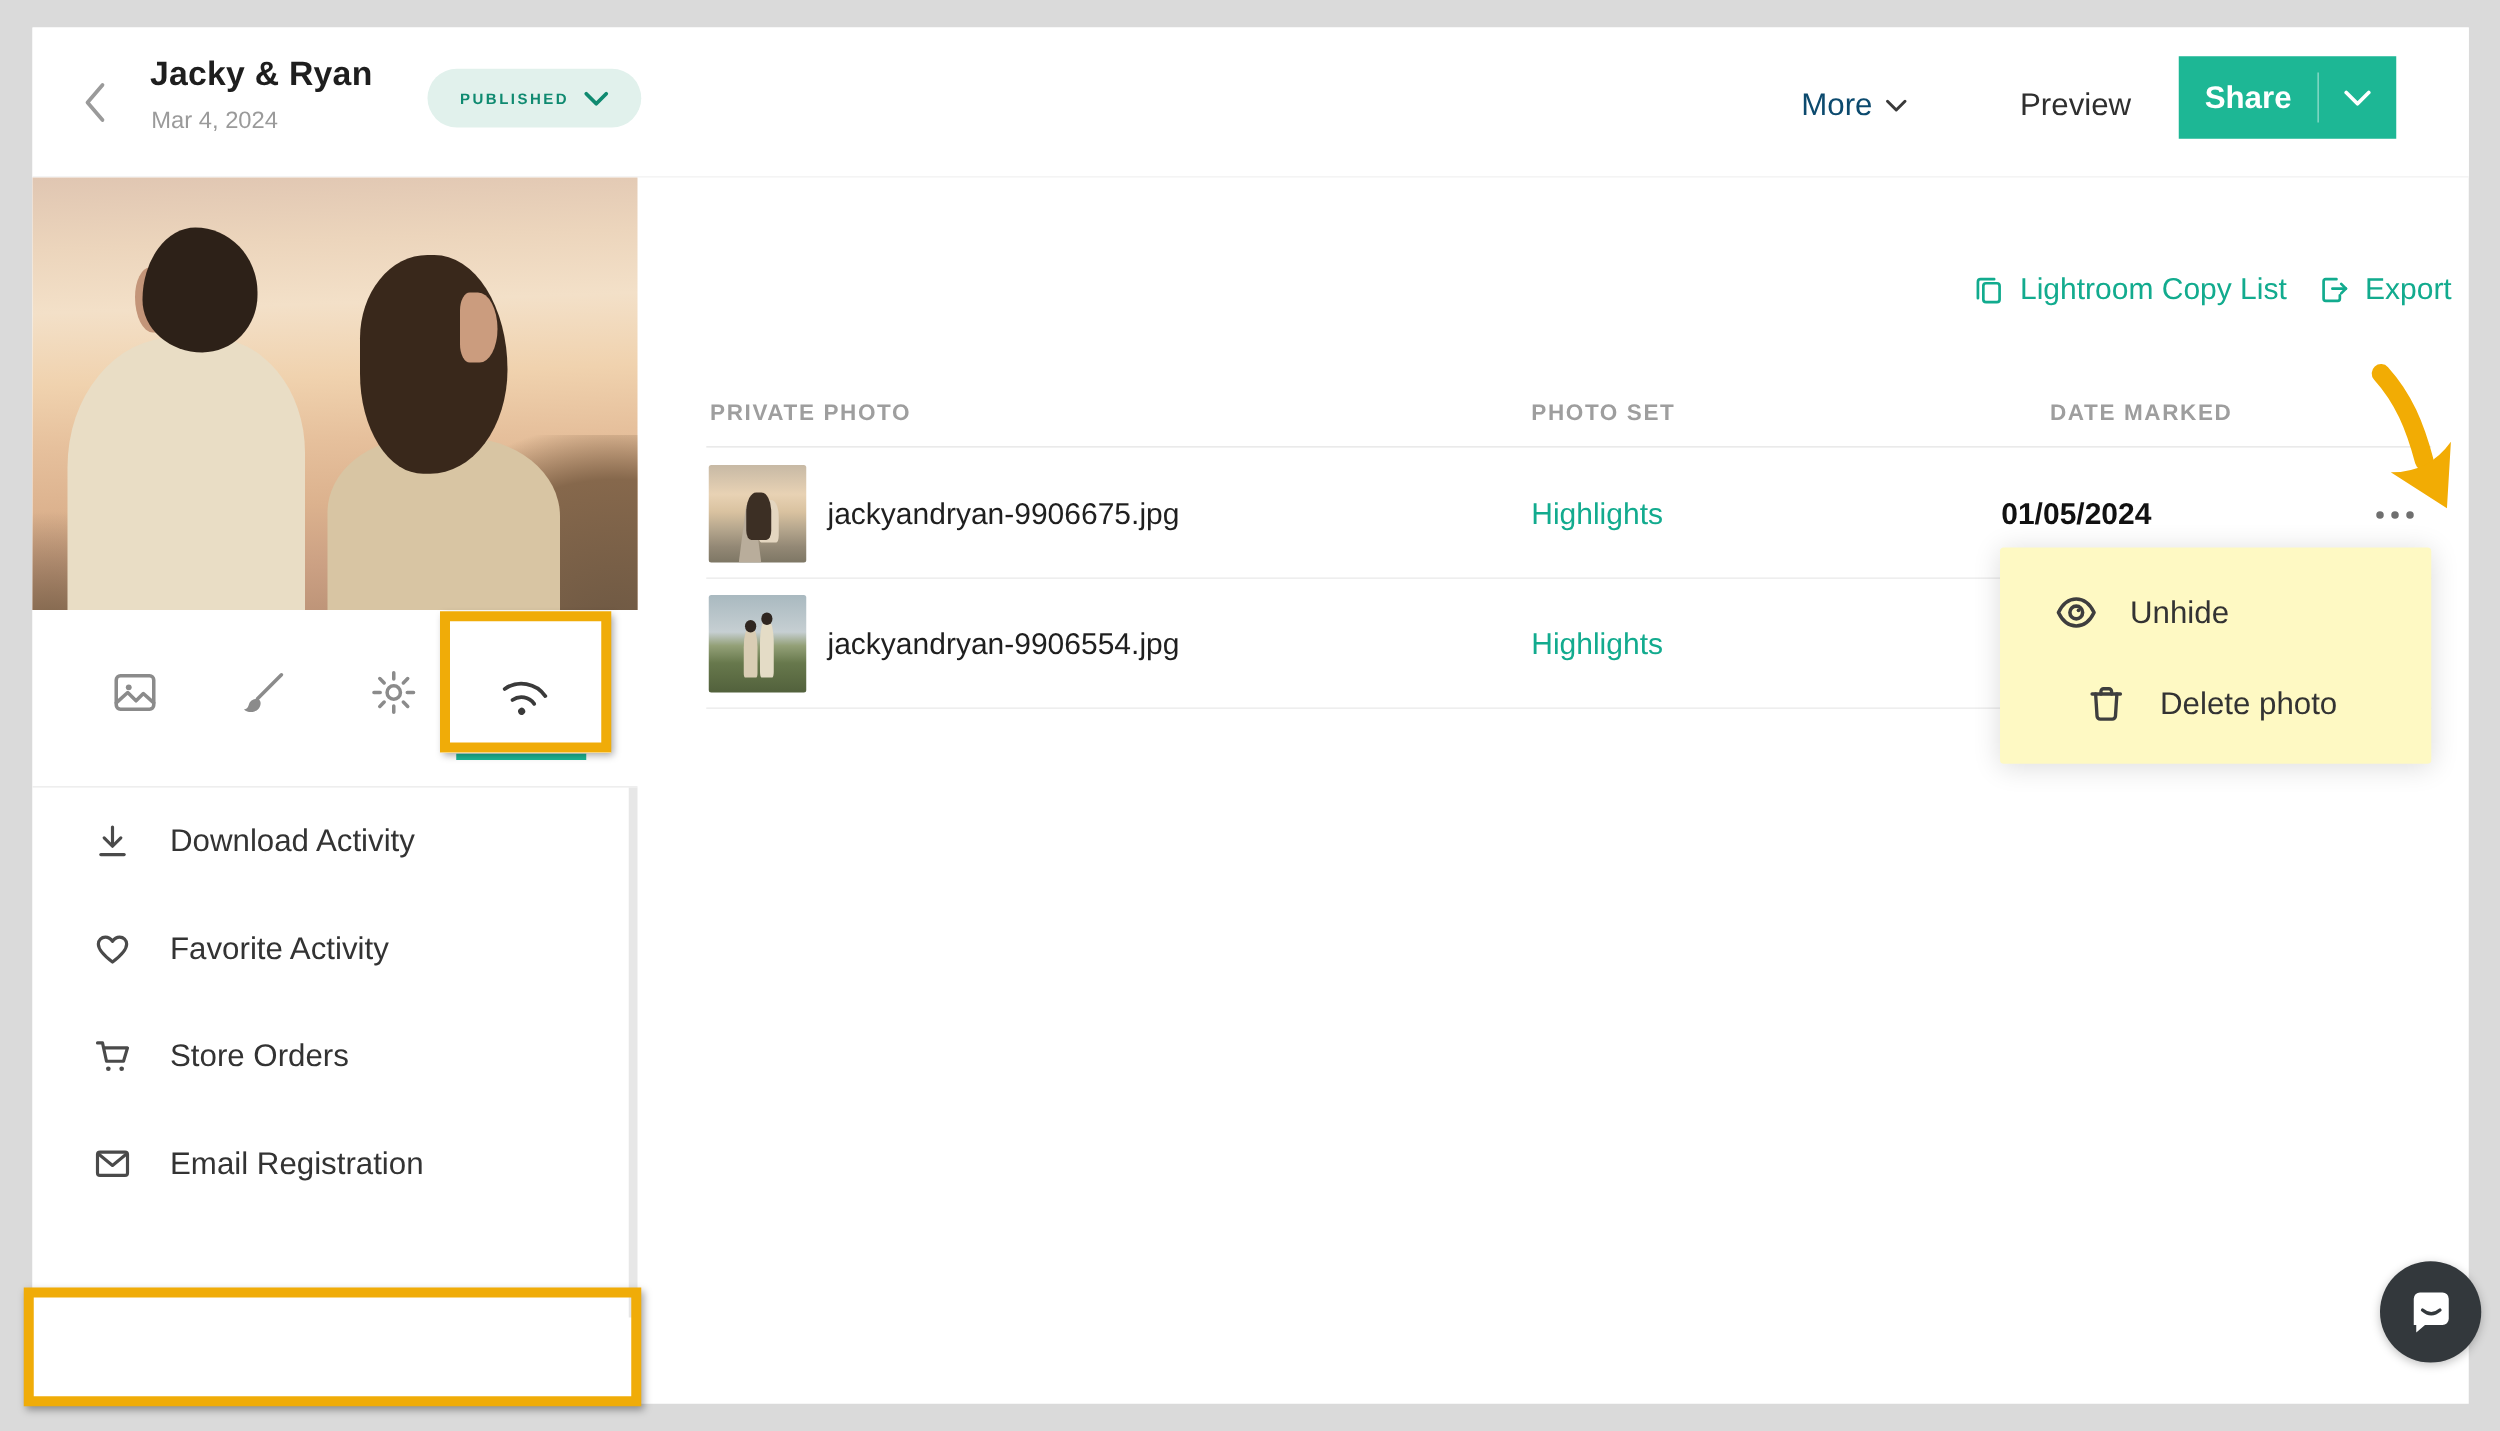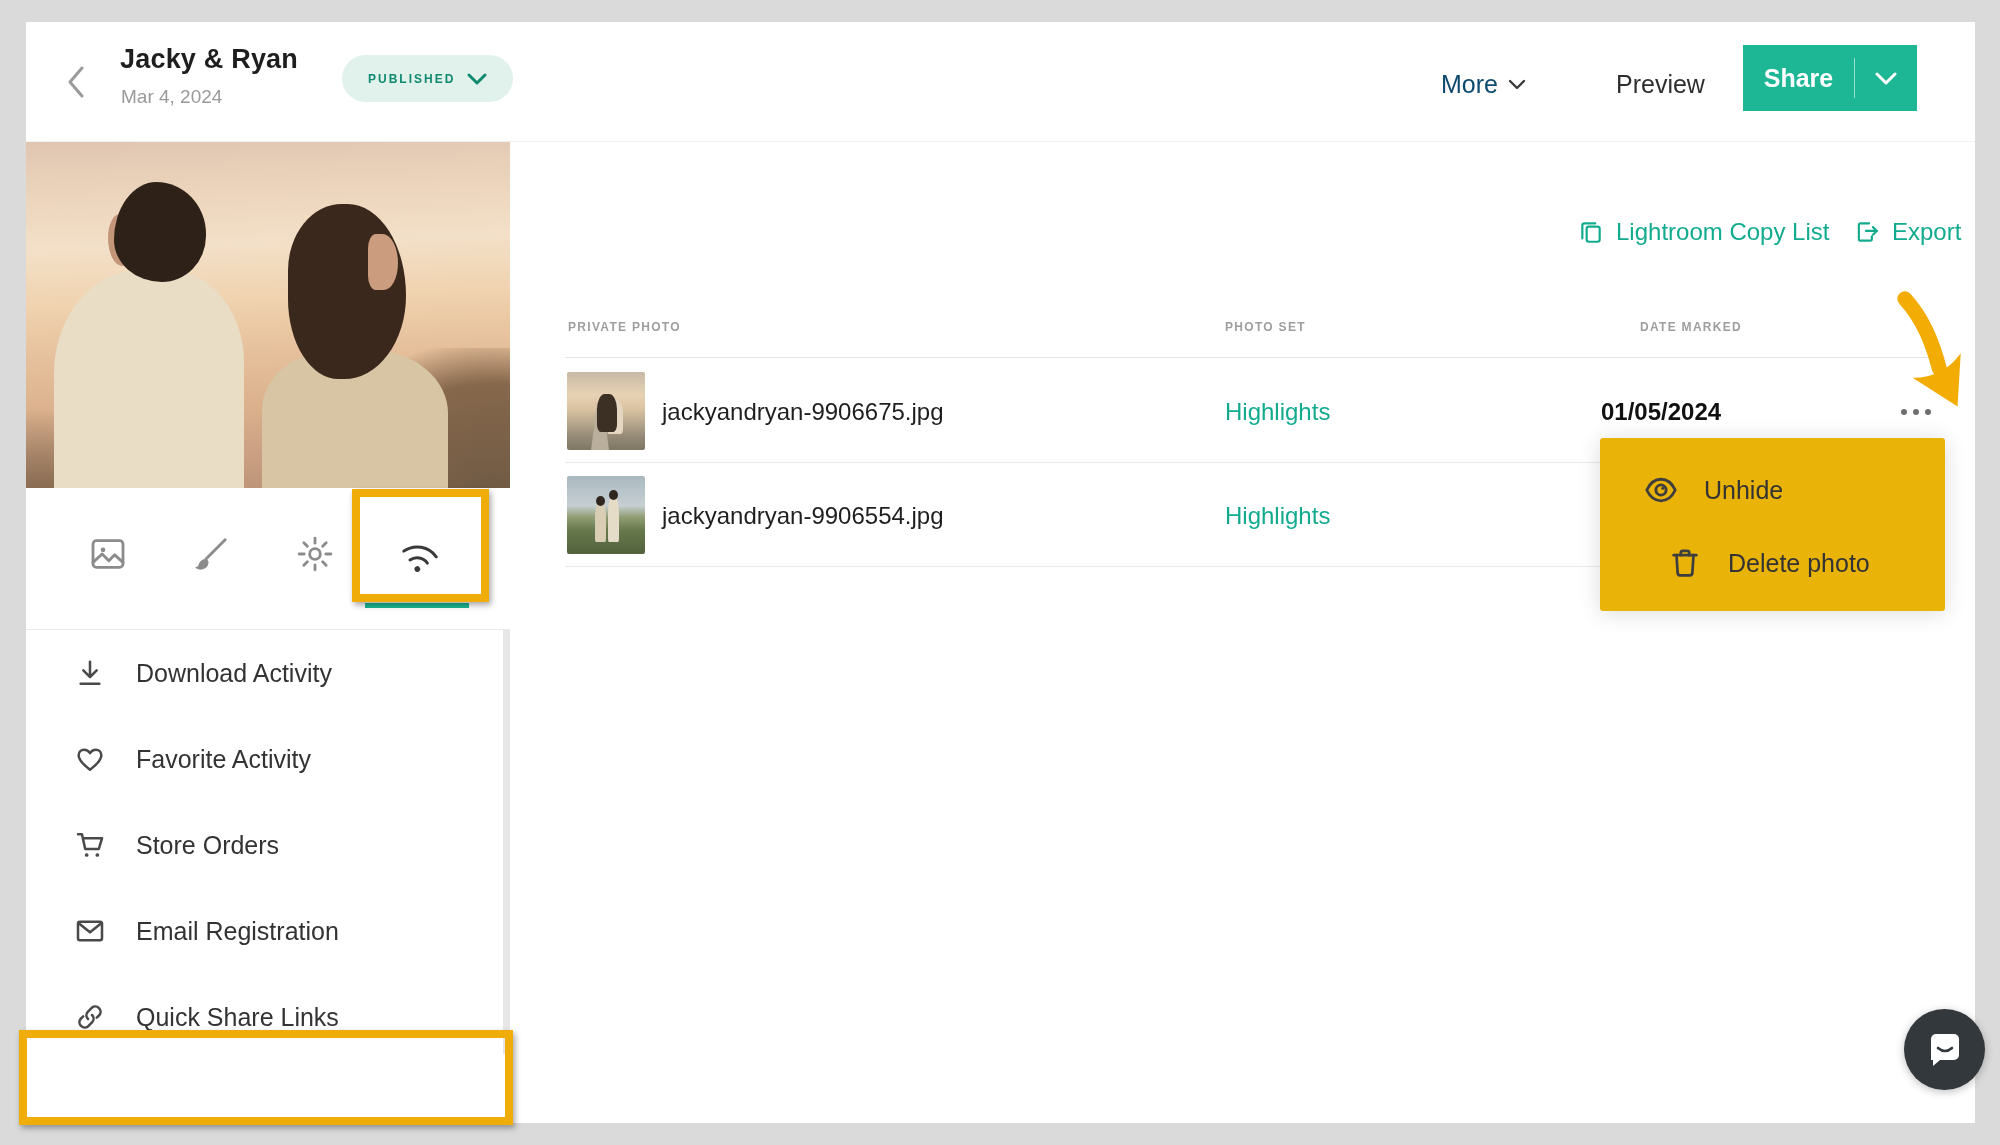--- a/index.html
+++ b/index.html
@@ -70,21 +70,21 @@
 
   
   .main-title { position:absolute; left:539px; top:193px; font-size:34px; font-weight:700; color:#242424; letter-spacing:.2px; }
   .action-link { position:absolute; top:196px; display:flex; align-items:center; gap:12px; color:#12ab8e; cursor:pointer;text-align:center; }
   .action-link .al-lbl { font-size:24px; font-weight:500; }
   .lightroom-link { left:1552px; }
   .export-link { left:1828px; }
 
   .table { position:absolute; left:539px; top:270px; width:1380px; }
   .thead { position:absolute; top:20px; left:0; width:100%; height:46px; border-bottom:1px solid #e4e4e4; }
-  .th { position:absolute; top:8px; font-size:12px; font-weight:700; letter-spacing:1.3px; color:#9e9e9e; }
+  .th { position:absolute; top:8px; font-size:18px; font-weight:700; letter-spacing:1.3px; color:#9e9e9e; }
   .th-photo { left:3px; } .th-set { left:660px; } .th-date { left:1075px; }
   .trow { position:absolute; left:0; width:100%; height:104px; }
   .trow-0 { top:66px; } .trow-1 { top:170px; }
   .row-divider { position:absolute; left:0; width:100%; height:1px; background:#e9e9e9; }
   .rd-1 { top:170px; } .rd-2 { top:274px; }
   .thumb { position:absolute; left:2px; top:14px; width:78px; height:78px; border-radius:2px; overflow:hidden; cursor:pointer; }
   .thumb-road { background:linear-gradient(180deg,#c7b9a5 0%,#e8d2b4 30%,#d9c2a0 48%,#b5a68d 66%,#938875 84%,#7e7765 100%); }
   .thumb-road .road { position:absolute; left:18px; bottom:0; width:30px; height:46px; background:#b9ad9b; clip-path:polygon(20% 100%,80% 100%,60% 0,40% 0); }
   .thumb-road .pair { position:absolute; left:30px; top:22px; width:20px; height:38px; background:#3c2f24; border-radius:40% 40% 20% 20%; box-shadow:8px 4px 0 -2px #e4d6c0; }
   .thumb-field { background:linear-gradient(180deg,#a9b9c0 0%,#c6cfd2 38%,#93a077 52%,#67784c 70%,#52613c 100%); }
@@ -92,21 +92,21 @@
   .thumb-field .fig-b { position:absolute; left:41px; top:20px; width:11px; height:46px; background:#e4dcc6; border-radius:40% 40% 10% 10%; }
   .thumb-field .fig-a::before, .thumb-field .fig-b::before { content:""; position:absolute; top:-6px; left:1px; width:9px; height:10px; background:#2f2620; border-radius:50%; }
   .fname { position:absolute; left:97px; top:40px; font-size:24px; color:#1f1f1f; }
   .pset { position:absolute; left:660px; top:40px; font-size:24px; color:#12ab8e; cursor:pointer; }
   .pdate { position:absolute; left:1036px; top:40px; font-size:24px; font-weight:700; color:#111; }
   .ellipsis-btn { position:absolute; left:1336px; top:44px; width:46px; height:20px; display:flex; align-items:center; gap:6px; cursor:pointer; }
   .ellipsis-btn i { width:6px; height:6px; border-radius:50%; background:#6f6f6f; }
 
   .dropdown {
     position:absolute; left:1574px; top:416px; width:345px; height:173px;
-    background:#eab308; border-radius:3px; box-shadow:0 2px 22px rgba(0,0,0,.14); z-index:30;
+    background:#fef9c3; border-radius:3px; box-shadow:0 2px 22px rgba(0,0,0,.14); z-index:30;
   }
   .dd-item { position:absolute; left:0; width:100%; height:60px; display:flex; align-items:center; cursor:pointer; }
   .dd-0 { top:22px; } .dd-1 { top:95px;padding-left:24px; }
   .dd-item .dd-icon { width:38px; height:38px; margin-left:42px; color:#3e3e3e; display:flex; align-items:center; justify-content:center; }
   .dd-item .dd-lbl { margin-left:24px; font-size:25px; color:#333; }
 
   .annot-arrow { position:absolute; left:1852px; top:262px; width:110px; height:140px; z-index:45; pointer-events:none; }
 
   .chat-btn {
     position:absolute; left:1878px; top:987px; width:81px; height:81px; border-radius:50%;
@@ -239,29 +239,20 @@
       </div>
       <div class="menu-item" style="top:258px;">
         <span class="mi-icon">
           <svg width="32" height="32" viewBox="0 0 24 24" fill="none" stroke="currentColor" stroke-width="1.9" stroke-linecap="round" stroke-linejoin="round">
             <rect x="3" y="5" width="18" height="14" rx="1.5"></rect>
               <path d="M4 6.5 l8 6.5 8-6.5"></path>
           </svg>
         </span>
         <span class="mi-label">Email Registration</span>
       </div>
-      <div class="menu-item" style="top:344px;">
-        <span class="mi-icon">
-          <svg width="32" height="32" viewBox="0 0 24 24" fill="none" stroke="currentColor" stroke-width="1.9" stroke-linecap="round" stroke-linejoin="round">
-            <path d="M10.5 13.5 a4 4 0 0 1 0-5.6 l3-3 a4 4 0 0 1 5.6 5.6 l-2 2"></path>
-            <path d="M13.5 10.5 a4 4 0 0 1 0 5.6 l-3 3 a4 4 0 0 1-5.6-5.6 l2-2"></path>
-          </svg>
-        </span>
-        <span class="mi-label">Quick Share Links</span>
-      </div>
 
       <div class="scroll-strip"></div>
     </div>
   </div>
 
 
   <div class="action-link lightroom-link">
     <span style="display:flex;">
       <svg width="26" height="28" viewBox="0 0 24 24" fill="none" stroke="#12ab8e" stroke-width="2" stroke-linecap="round" stroke-linejoin="round">
         <rect x="8" y="7" width="12" height="14" rx="2"></rect>

